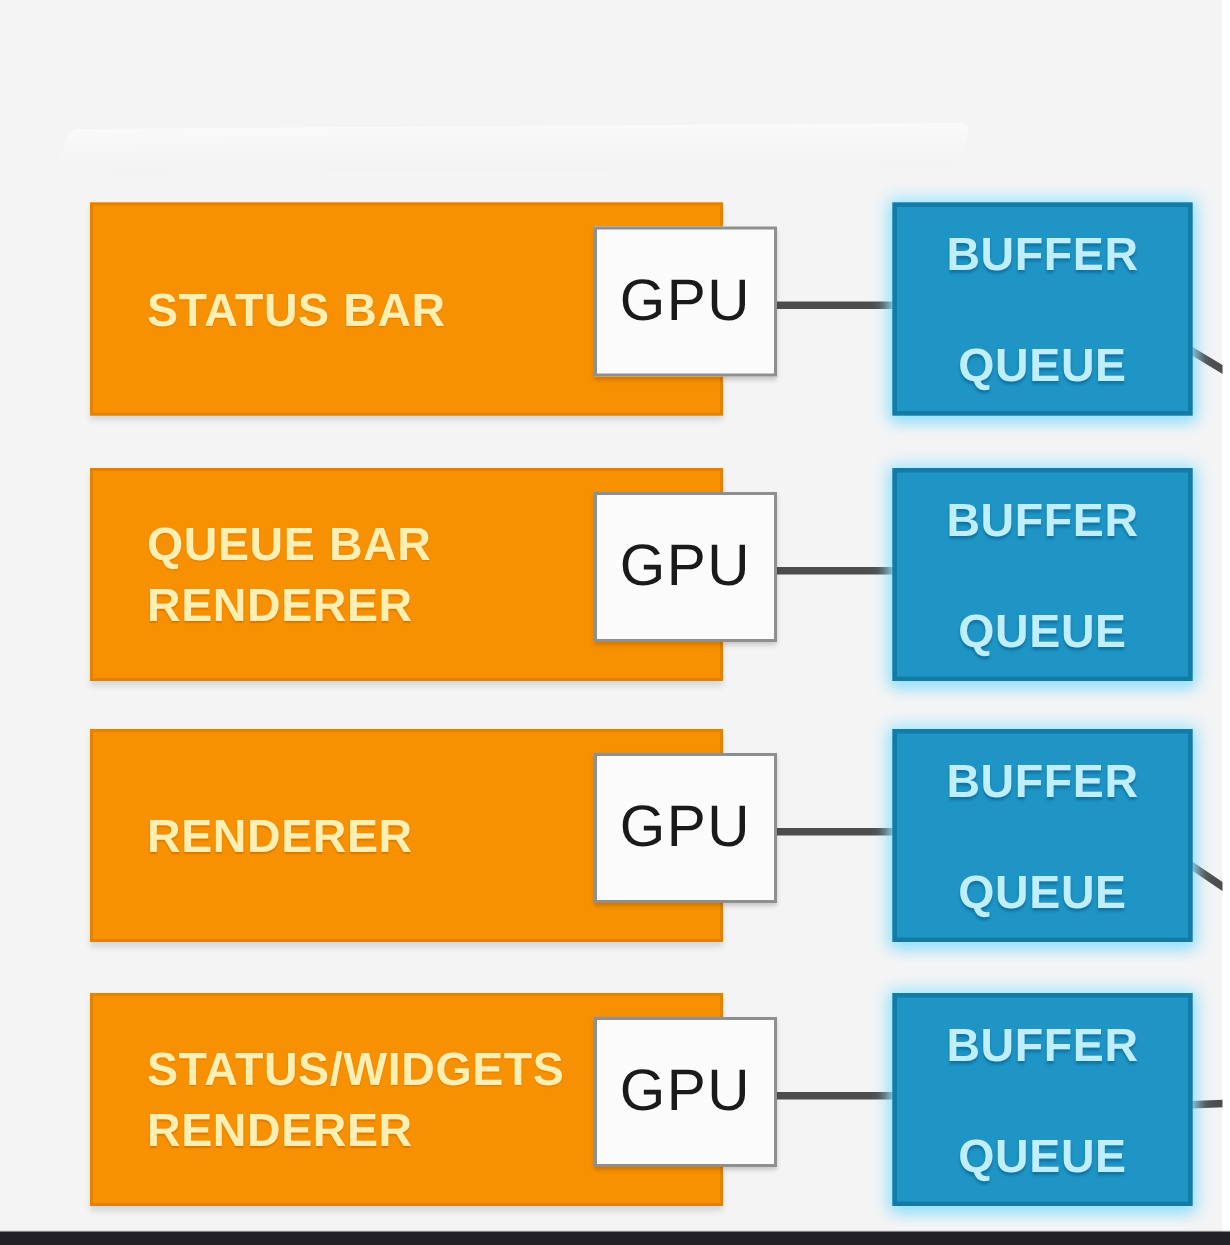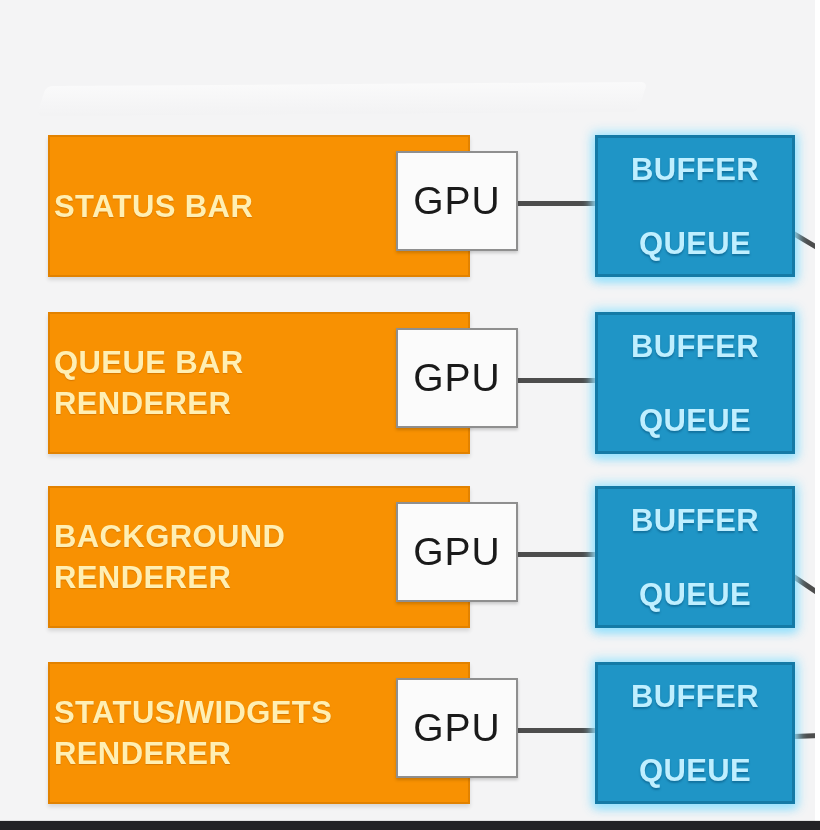--- a/index.html
+++ b/index.html
@@ -27,28 +27,28 @@
 
   .row {
     position: absolute; left: 0; width: 820px; height: 142px;
   }
   .row1 { top: 135px; }
   .row2 { top: 312px; }
   .row3 { top: 486px; }
   .row4 { top: 662px; }
 
   .orange-box {
-    position: absolute; left: 48px; top: 0;
+    position: absolute; left: 60px; top: 0;
     width: 422px; height: 142px;
     box-sizing: border-box;
     background: var(--renderer-box, #F89102);
     border: 2px solid var(--renderer-border, #E28200);
     box-shadow: 0 3px 4px rgba(0,0,0,0.12);
     display: flex; flex-direction: column; justify-content: center;
-    padding-left: 4px;
+    padding-left: 36px;
     z-index: 1;
   }
   .rline {
     display: block;
     font-size: 31px; font-weight: bold; line-height: 41px;
     letter-spacing: 0.4px;
     color: var(--renderer-text, #FFEFB3);
     text-shadow: 0 1px 1px rgba(190,100,0,0.55);
   }
 
@@ -155,21 +155,20 @@
     <div class="queue-box">
       <span class="qline">BUFFER</span>
       <span class="qline">QUEUE</span>
     </div>
   </div>
 
   <div class="row row3">
     <div class="mid-line"></div>
     <div class="out-line out-r3"></div>
     <div class="orange-box">
-      <span class="rline">BACKGROUND</span>
       <span class="rline">RENDERER</span>
     </div>
     <div class="gpu-box">
       <span>GPU</span>
     </div>
     <div class="queue-box">
       <span class="qline">BUFFER</span>
       <span class="qline">QUEUE</span>
     </div>
   </div>

